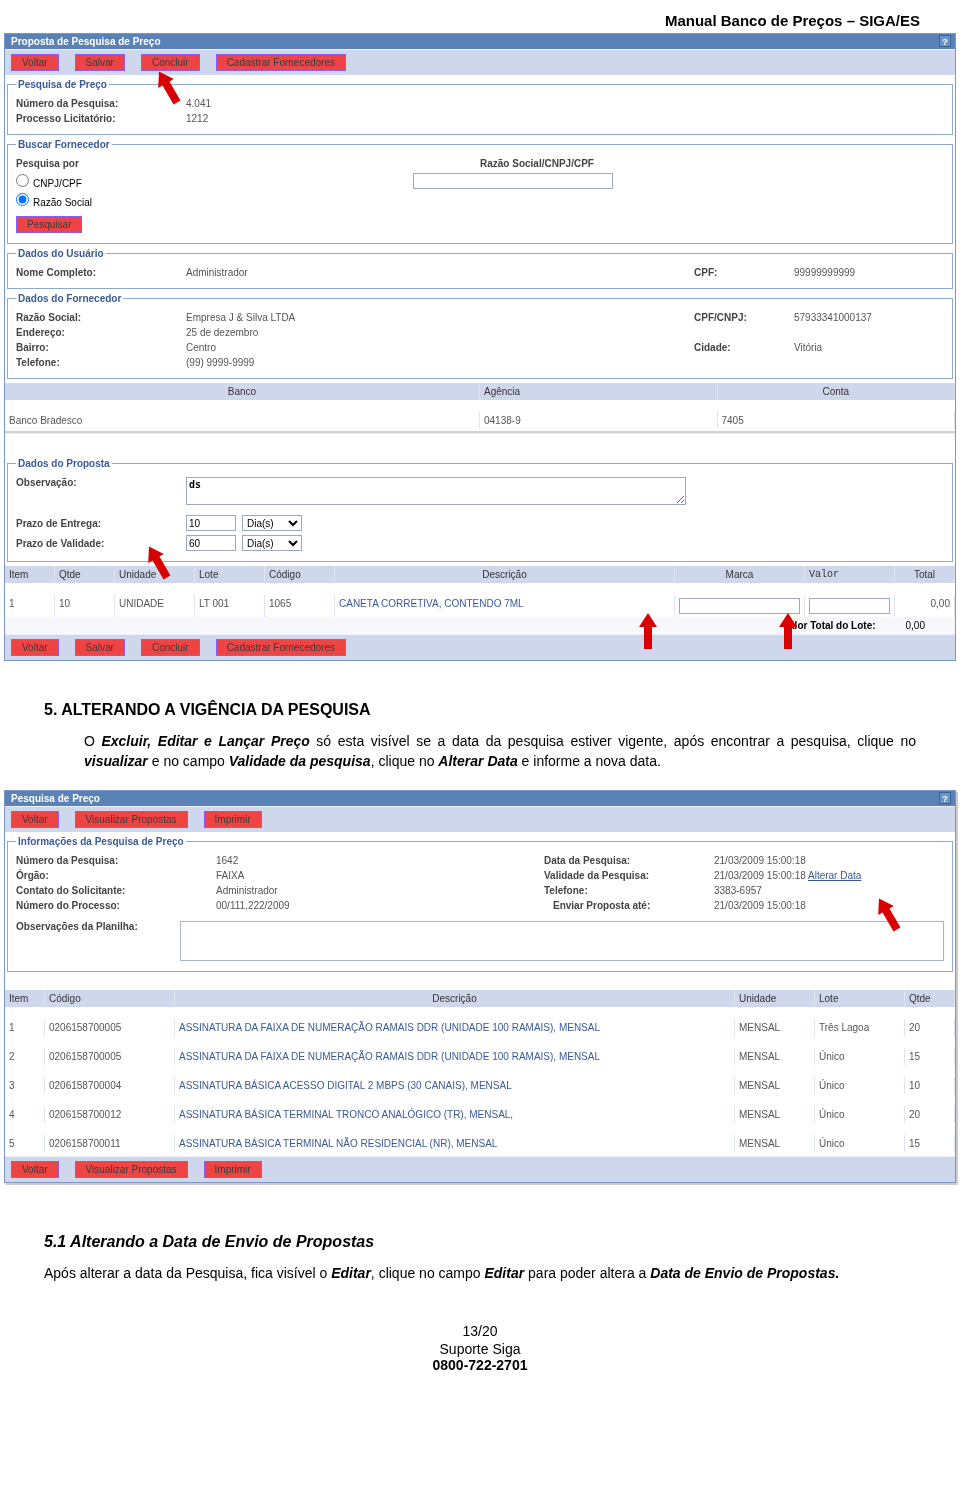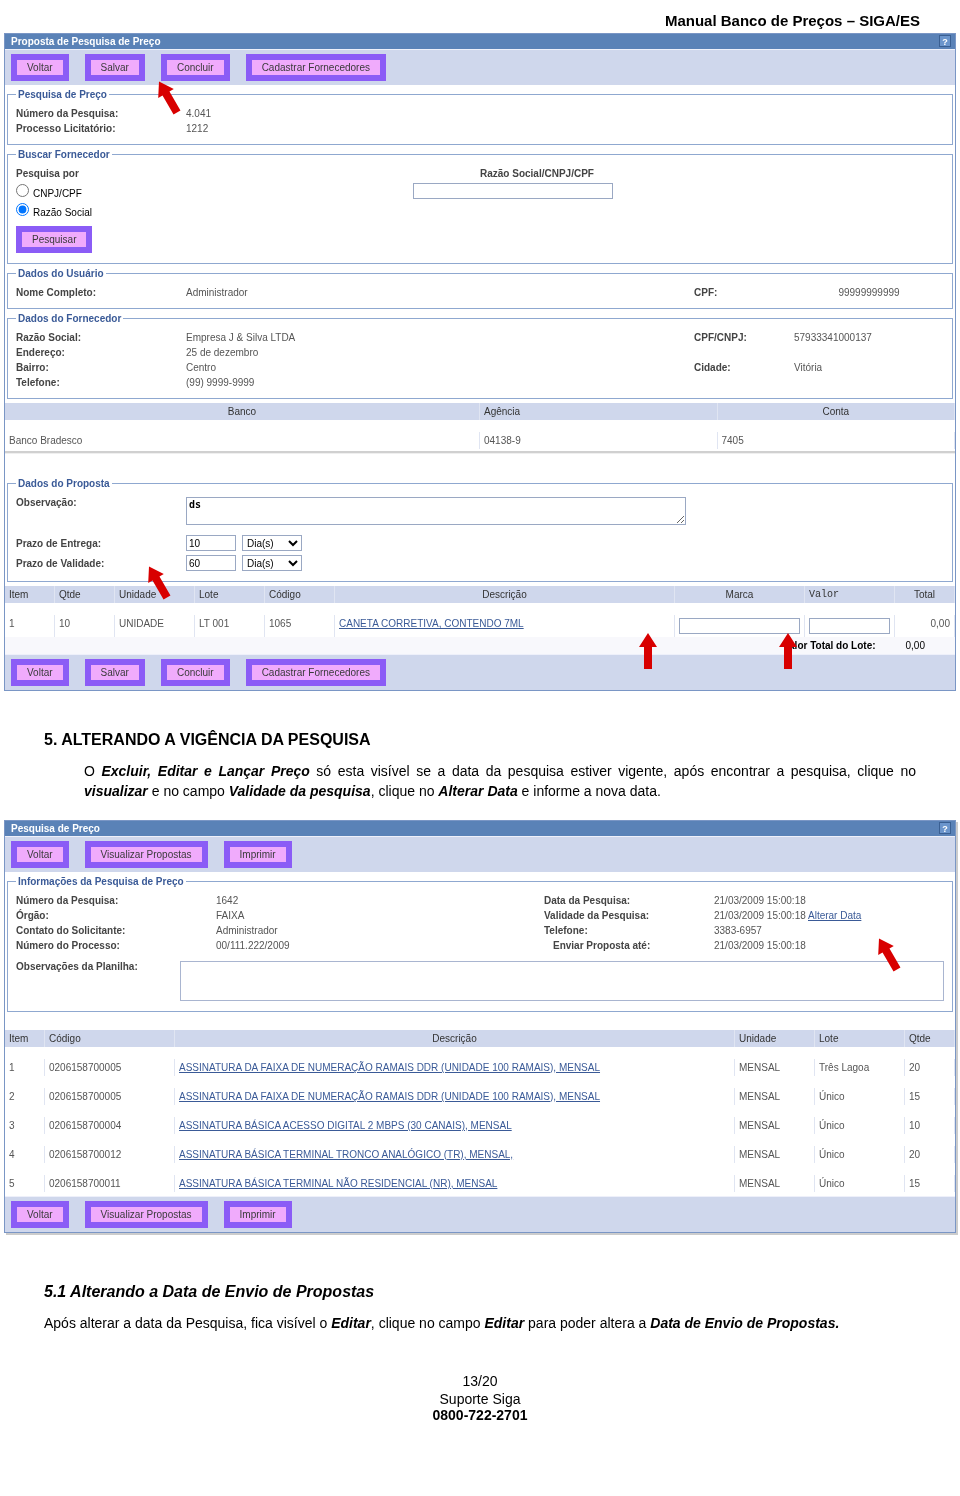--- a/index.html
+++ b/index.html
@@ -34,22 +34,22 @@
     border:1px solid #3a5f92;
   }
   .toolbar {
     background: #cfd7ec;
     padding: 4px 6px;
     font-size: 10px;
     display:flex; gap:16px;
     border-top:1px solid #eef0fa;
   }
   .btn {
-    background:#f0abfc;
-    border:6px solid #8b5cf6;
+    background:#ef4444;
+    border:1px solid #8b5cf6;
     padding:2px 10px;
     font-size:10px;
     color:#3a3a3a;
     cursor:pointer;
   }
   fieldset.group {
     border:1px solid #8fa8d0;
     margin:4px 2px;
     padding:6px 8px 8px 8px;
     font-size:10px;
@@ -105,21 +105,21 @@
   .para {
     font-size:14px;
     margin:0 40px 6px 80px;
     text-align:justify;
     line-height:1.45;
   }
   .ital { font-style:italic; font-weight:bold; }
   .bold { font-weight:bold; }
 
   
-  .link { color:#3a5a97; text-decoration:underline; }
+  .link { color:#3a5a97; }
   .textarea-box {
     border:1px solid #a9b5d0;
     height:40px; width:100%;
     background:#fff;
   }
 
   
   .footer {
     text-align:center;
     font-size:14px;
@@ -188,21 +188,21 @@
       <button class="btn">Pesquisar</button>
     </div>
   </fieldset>
 
   <fieldset class="group">
     <legend>Dados do Usuário</legend>
     <div class="row">
       <span class="lbl">Nome Completo:</span>
       <span class="val" style="flex:1;">Administrador</span>
       <span class="lbl" style="width:100px;">CPF:</span>
-      <span class="val" style="width:150px;text-align:center;">99999999999</span>
+      <span class="val" style="width:150px;">99999999999</span>
     </div>
   </fieldset>
 
   <fieldset class="group">
     <legend>Dados do Fornecedor</legend>
     <div class="row">
       <span class="lbl">Razão Social:</span>
       <span class="val" style="flex:1;">Empresa J &amp; Silva LTDA</span>
       <span class="lbl" style="width:100px;">CPF/CNPJ:</span>
       <span class="val" style="width:150px;">57933341000137</span>

